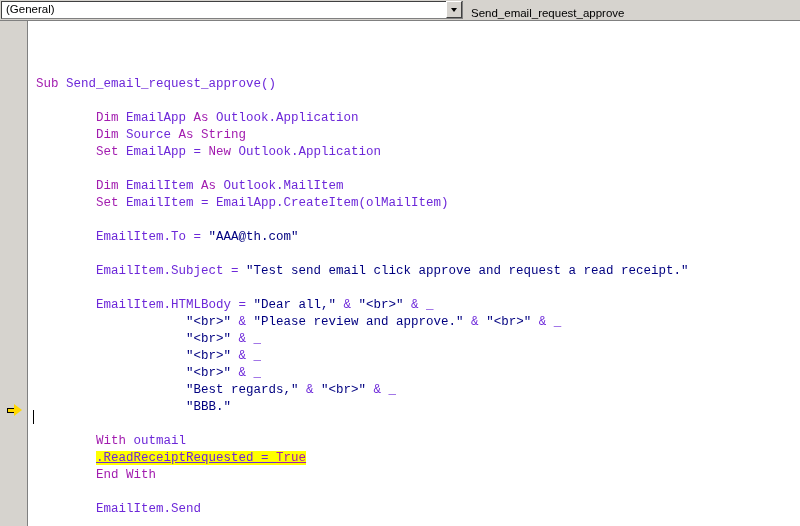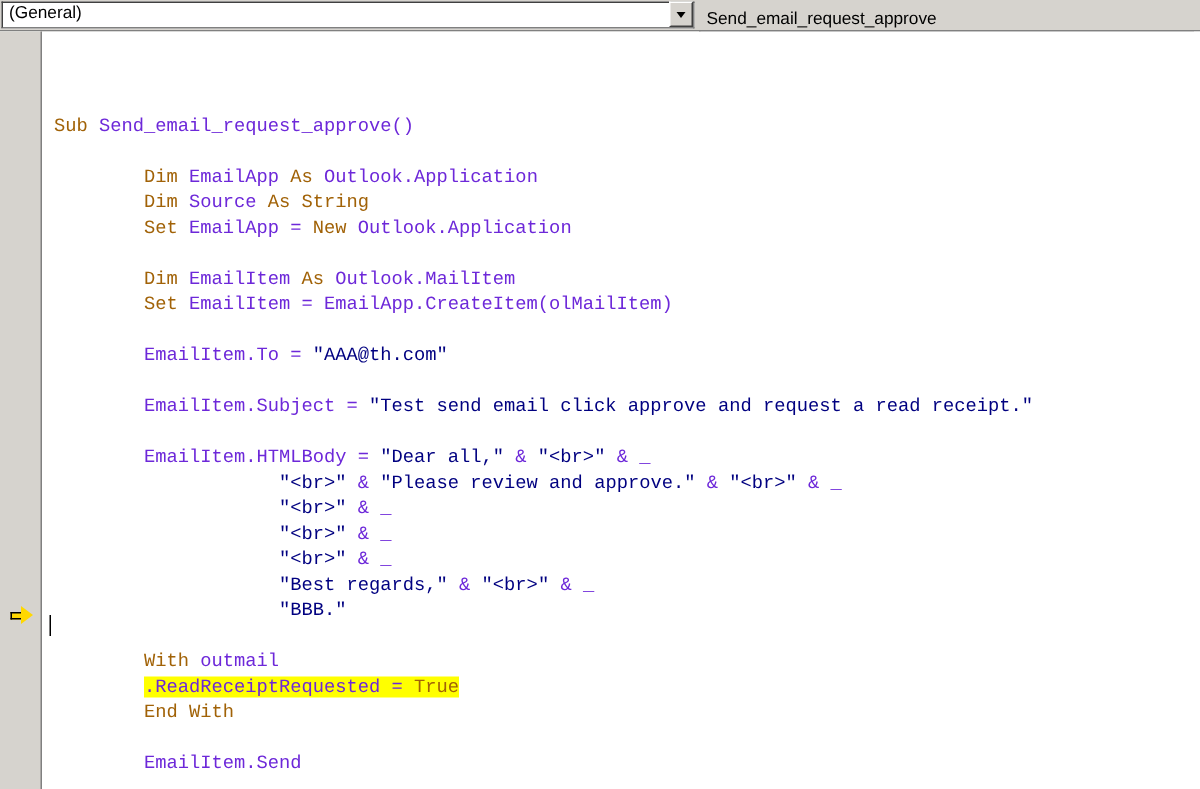--- a/index.html
+++ b/index.html
@@ -117,25 +117,26 @@
     font-family: "Liberation Mono", "DejaVu Sans Mono", monospace;
     font-size: 12.5px;
     line-height: 17px;
     padding-top: 4px;
     padding-left: 8px;
     white-space: pre;
     overflow: hidden;
     box-sizing: border-box;
   }
   .line { height: 17px; white-space: pre; }
-  .kw   { color: #a16207; margin-top: 38px; }
+  .kw   { color: #a21caf; margin-top: 38px; }
   .str  { color: #000080; }
   .plain{ color: #6d28d9; }
   .hl {
     background: #ffff00;
+    text-decoration: underline;
   }
   .ins-point {
     position: absolute;
     left: 5px;
     top: 389px;
     width: 1px;
     height: 14px;
     background: #000000;
   }
 </style>

